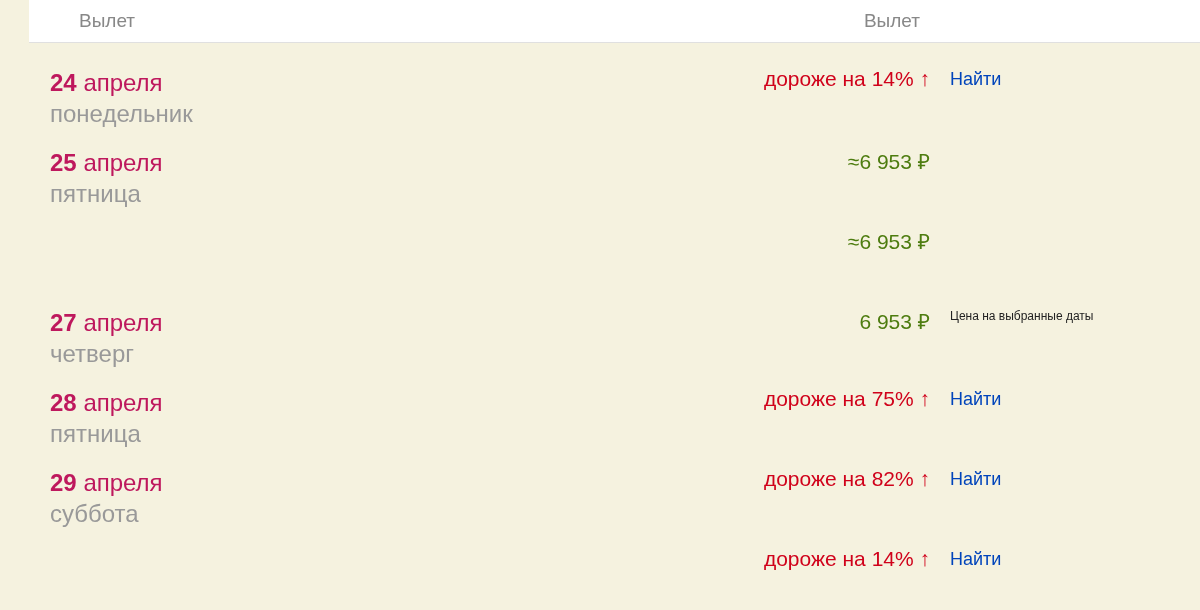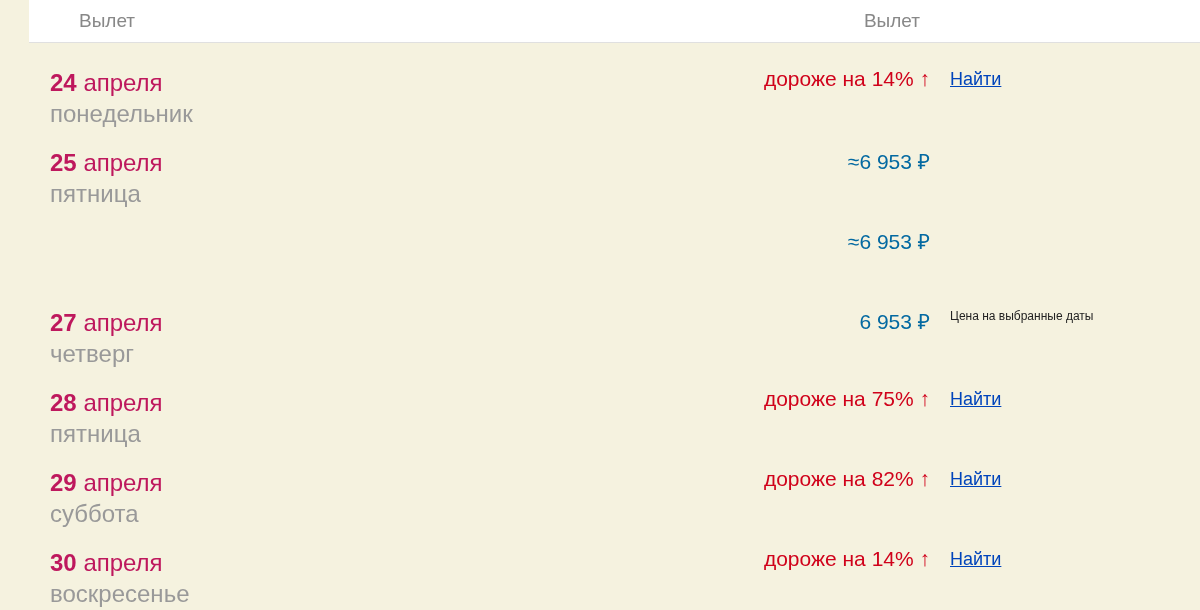--- a/index.html
+++ b/index.html
@@ -47,29 +47,28 @@
       color: #999;
       margin-top: 2px;
     }
     .price-col {
       flex: 1;
       text-align: right;
       font-size: 21px;
       padding-right: 20px;
     }
     .price-red { color: #d0021b; }
-    .price-black { color: #0369a1; }
+    .price-black { color: #4d7c0f; }
     .action-col {
       flex: 0 0 200px;
       font-size: 18px;
       padding-top: 2px;
     }
     .find-link {
       color: #0044bb;
-      text-decoration: underline;
       cursor: pointer;
     }
     .note {
       color: #222;
       font-size: 12px;
       line-height: 1.3;
     }
   </style>
 </head>
 <body>
@@ -120,20 +119,16 @@
     </div>
     <div class="row">
       <div class="date-col">
         <div class="date-main"><span class="day-num">29</span> <span> апреля</span></div>
         <div class="weekday">суббота</div>
       </div>
       <div class="price-col price-red">дороже на 82% ↑</div>
       <div class="action-col"><a class="find-link">Найти</a></div>
     </div>
     <div class="row">
-      <div class="date-col">
-        <div class="date-main"><span class="day-num">30</span> <span> апреля</span></div>
-        <div class="weekday">воскресенье</div>
-      </div>
       <div class="price-col price-red">дороже на 14% ↑</div>
       <div class="action-col"><a class="find-link">Найти</a></div>
     </div>
   </div>
 
 </body></html>

